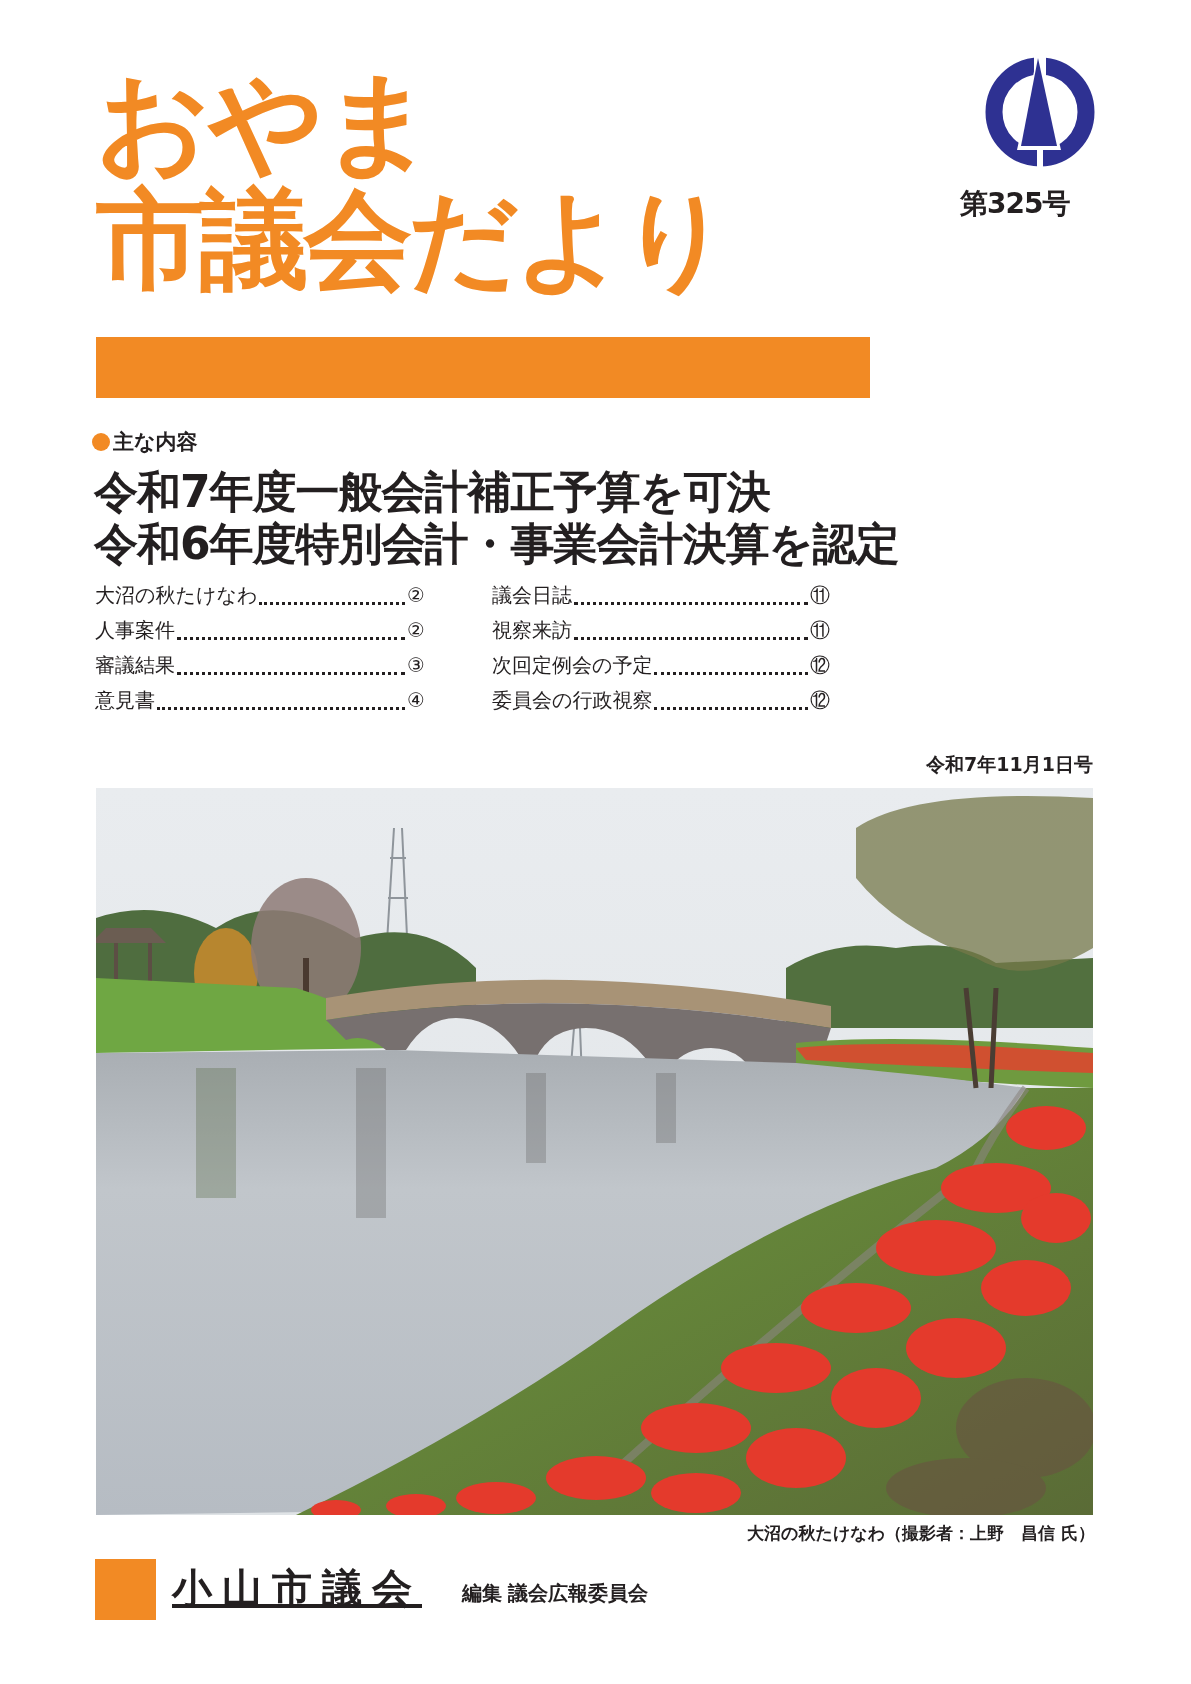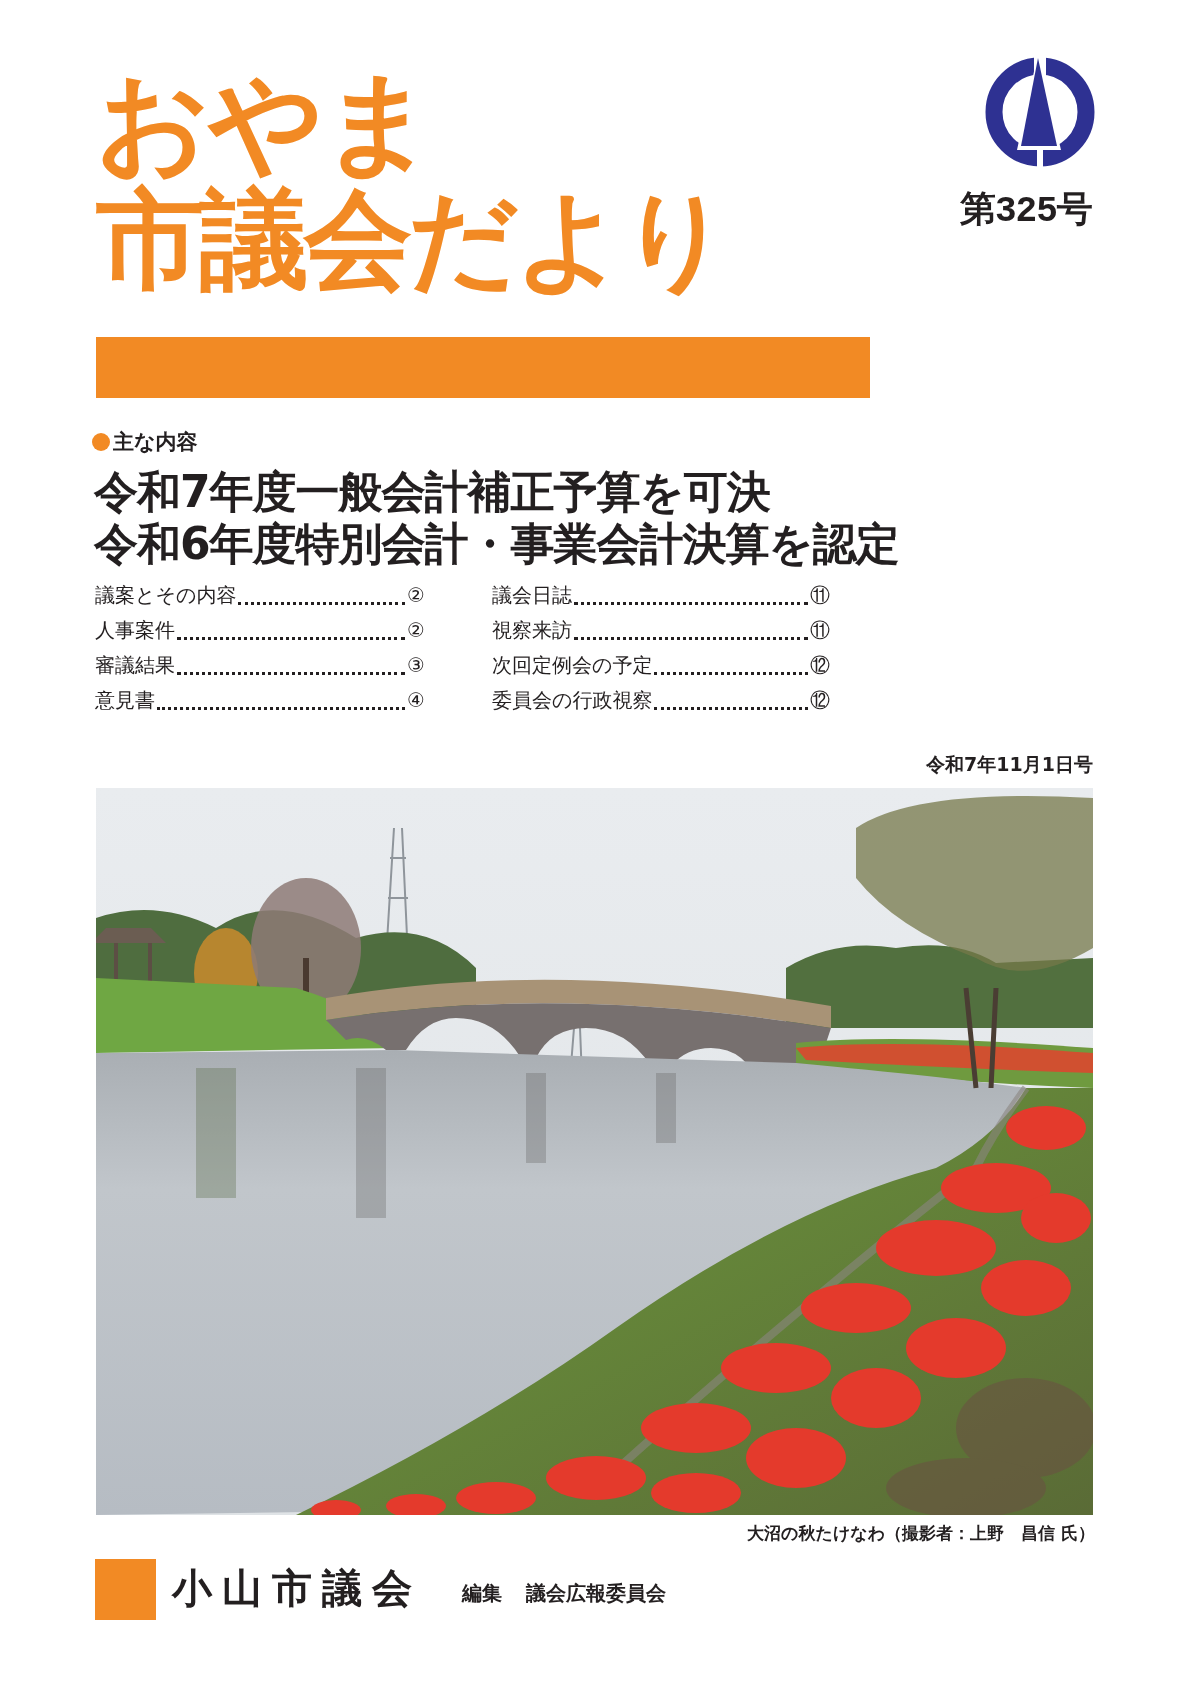--- a/index.html
+++ b/index.html
@@ -12,21 +12,21 @@
     font-size: 112px; line-height: 1; letter-spacing: -2px; white-space: nowrap;
   }
   #title1 { top: 66px; }
   #title2 { top: 186px; font-size: 108px; letter-spacing: -4px; }
 
   .title-bar { position: absolute; left: 96px; top: 337px; width: 774px; height: 61px; background: #f28a24; }
 
   .emblem { position: absolute; left: 980px; top: 50px; width: 120px; height: 120px; }
   .issue-no {
     position: absolute; left: 960px; top: 185px; font-weight: bold;
-    font-size: 36px; color: #231f20; letter-spacing: -1px; white-space: nowrap; font-family: Liberation Mono, monospace;
+    font-size: 28px; color: #231f20; letter-spacing: -1px; white-space: nowrap;
   }
 
   .contents-label {
     position: absolute; left: 92px; top: 428px; font-size: 21px; font-weight: bold;
     display: flex; align-items: center; white-space: nowrap;
   }
   .contents-label .dot { width: 18px; height: 18px; border-radius: 50%; background: #f28a24; margin-right: 3px; }
 
   .headline {
     position: absolute; left: 94px; font-weight: bold; font-size: 44px;
@@ -53,26 +53,26 @@
   .photo { position: absolute; left: 96px; top: 788px; width: 997px; height: 727px; overflow: hidden; background: #e6e9ec; }
   .photo svg { display: block; }
 
   .caption {
     position: absolute; right: 96px; top: 1522px; font-weight: bold; font-size: 17px; white-space: nowrap;
   }
 
   .footer-square { position: absolute; left: 95px; top: 1559px; width: 61px; height: 61px; background: #f28a24; }
   .footer-org {
     position: absolute; left: 172px; top: 1562px; font-weight: bold; font-size: 40px;
-    letter-spacing: 10px; white-space: nowrap; line-height: 1.3;
+    letter-spacing: 10px; white-space: nowrap; line-height: 1.3; text-decoration: underline;
   }
   .footer-editor {
     position: absolute; left: 462px; top: 1580px; font-size: 20px; font-weight: bold; white-space: nowrap;
   }
-  .footer-editor span + span { margin-left: 24px; }
+  .footer-editor span + span { margin-left: 6px; }
 </style>
 </head>
 <body>
 
 <div id="title1" class="title-line">おやま</div>
 <div id="title2" class="title-line">市議会だより</div>
 <div class="title-bar"></div>
 
 <div class="emblem">
   <svg width="120" height="120" viewBox="0 0 120 120">
@@ -92,21 +92,21 @@
 
 <div class="contents-label">
   <span class="dot"></span>
   <span>主な内容</span>
 </div>
 <div id="headline1" class="headline">令和7年度一般会計補正予算を可決</div>
 <div id="headline2" class="headline">令和6年度特別会計・事業会計決算を認定</div>
 
 <div id="toc-left" class="toc-col">
   <div class="toc-row">
-      <span class="lbl">議案とその内容</span>
+      <span class="lbl">大沼の秋たけなわ</span>
       <span class="dots"></span>
       <span class="pg">②</span>
     </div>
   <div class="toc-row">
       <span class="lbl">人事案件</span>
       <span class="dots"></span>
       <span class="pg">②</span>
     </div>
   <div class="toc-row">
       <span class="lbl">審議結果</span>

